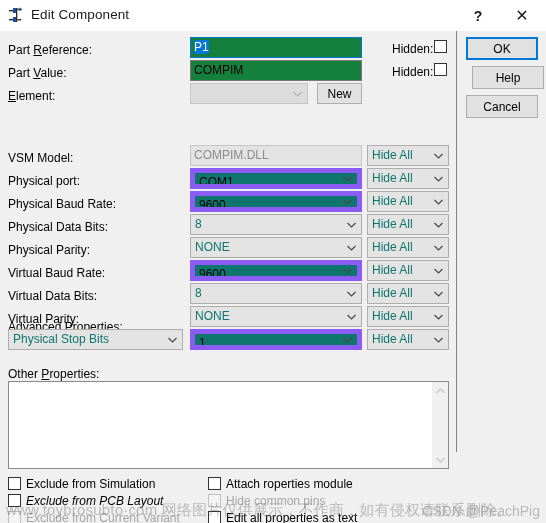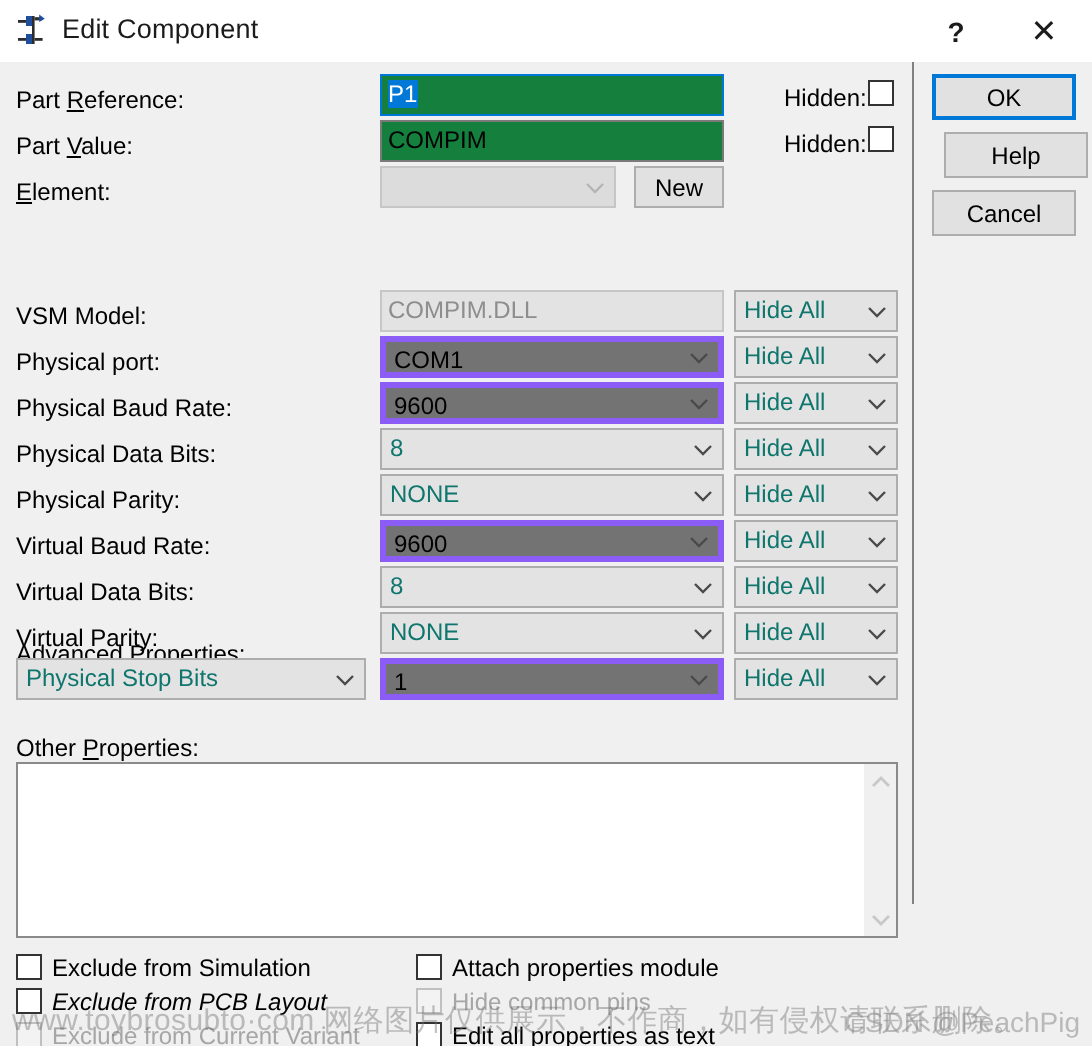--- a/index.html
+++ b/index.html
@@ -105,22 +105,22 @@
   }
   .sel-text {
     background: #0078d7;
     color: #ffffff;
   }
 
   
   .combo {
     position: absolute;
     box-sizing: border-box;
-    border: 3px solid #8b5cf6;
-    background: #737373;
+    border: 5px solid #8b5cf6;
+    background: #0f766e;
     font-size: 12px;
     color: #000;
     overflow: hidden;
   }
   .combo.grey {
     background: #e3e3e3;
     border: 1px solid #adadad;
     color: #0f766e;
   }
   .combo.disabled {
@@ -493,21 +493,21 @@
       <span class="cbbox"></span>
       <span class="cblabel">Exclude from PCB Layout</span>
     </div>
     <div class="cbwrap disabled" style="left:8px; top:480px;">
       <span class="cbbox"></span>
       <span class="cblabel">Exclude from Current Variant</span>
     </div>
 
     <div class="cbwrap" style="left:208px; top:446px;">
       <span class="cbbox"></span>
-      <span class="cblabel">Attach properties module</span>
+      <span class="cblabel">Attach roperties module</span>
     </div>
     <div class="cbwrap disabled" style="left:208px; top:463px;">
       <span class="cbbox"></span>
       <span class="cblabel">Hide common pins</span>
     </div>
     <div class="cbwrap" style="left:208px; top:480px;">
       <span class="cbbox"></span>
       <span class="cblabel">Edit all properties as text</span>
     </div>
 

